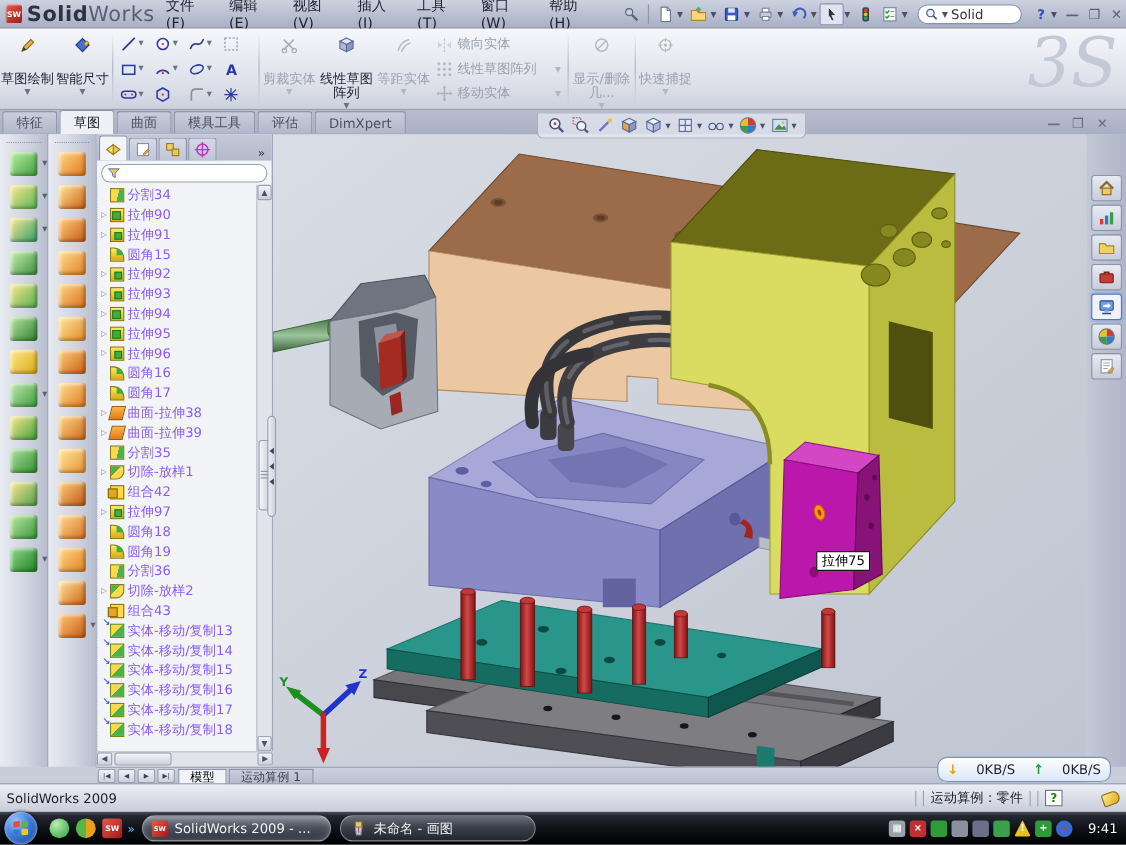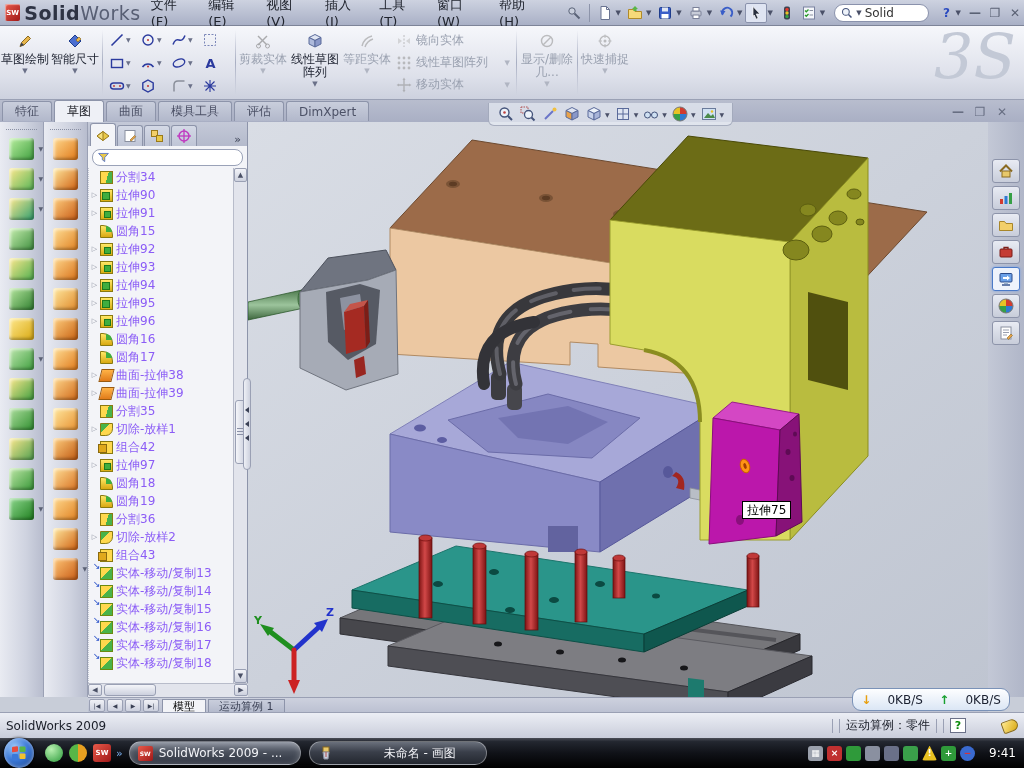--- a/index.html
+++ b/index.html
@@ -21,21 +21,21 @@
 .darr{font-size:7px;color:#4a5068;margin:0 3px 0 0}
 .vsep{width:1px;height:18px;background:#8d94aa;margin:0 4px}
 #searchbox{width:104px;height:18px;border:1px solid #8a92ac;border-radius:9px;background:#fff;display:flex;align-items:center;padding:0 6px;margin:0 6px}
 #searchbox .mag{width:12px;height:12px;margin-right:3px}
 #search-text{color:#333;font-size:12px}
 .winbtn{width:20px;height:16px;display:flex;align-items:center;justify-content:center;color:#5a6174;font-weight:bold;font-size:12px;margin-left:2px}
 
 #ribbon{left:0;top:26px;width:1024px;height:74px;background:linear-gradient(180deg,#f6f7fb,#dde0ea 70%,#cdd1de);border-bottom:1px solid #9aa0b4;display:flex;align-items:stretch;padding:2px 0}
 .rdiv{width:1px;background:linear-gradient(180deg,transparent,#a8aec2,transparent);margin:2px 2px}
 .rbig{width:50px;display:flex;flex-direction:column;align-items:center;justify-content:flex-start;padding-top:5px;text-align:center;border-radius:3px}
-.rbig .lbl{font-size:12px;line-height:13px;color:#1d2230;margin-top:4px}
+.rbig .lbl{font-size:12px;line-height:13px;color:#1d2230;margin-top:16px}
 .rbig.dis .lbl{color:#9aa1b0}
 .rbig .da{font-size:7px;color:#6a7088;margin-top:1px}
 .rbig.dis .da{color:#b0b5c2}
 #skgrid{display:grid;grid-template-columns:repeat(4,31px);grid-template-rows:repeat(3,23px);align-content:center;margin:0 2px}
 .skcell{display:flex;align-items:center;justify-content:flex-start;padding-left:2px;border-radius:2px}
 .skcell .da{font-size:6px;color:#6a7088;margin-left:1px}
 #rstack{width:122px;display:flex;flex-direction:column;justify-content:center}
 .rrow{height:22px;display:flex;align-items:center;color:#9aa1b0;font-size:12px;white-space:nowrap}
 .rrow .svgi{margin:0 4px}
 .rrow .da{margin-left:auto;margin-right:4px;font-size:7px;color:#b0b5c2}
@@ -988,21 +988,21 @@
       <div class="ql" style="background: radial-gradient(circle at 35% 30%, rgb(184, 240, 176), rgb(42, 154, 58)); border-radius: 50%;"></div>
       <div class="ql" style="background: conic-gradient(rgb(232, 160, 32) 0deg, rgb(232, 160, 32) 50%, rgb(88, 182, 71) 0deg); border-radius: 50%;"></div>
       <div class="ql" style="background: linear-gradient(135deg, rgb(232, 90, 74), rgb(160, 24, 24)); color: rgb(255, 255, 255); font-size: 7px; font-weight: bold;">SW</div>
     </div>
   <span id="ql-chev">»</span>
   <div id="taskbuttons" style="display:flex;align-items:center">
       <div class="taskb active" style="width: 172px;">
         <span class="svgi" style="width: 15px; height: 15px; background: linear-gradient(135deg, rgb(232, 90, 74), rgb(160, 24, 24)); border-radius: 2px; color: rgb(255, 255, 255); font-size: 6px; font-weight: bold; display: flex; align-items: center; justify-content: center;">SW</span>
         <span>SolidWorks 2009 - ...</span>
       </div>
-      <div class="taskb" style="width: 178px; gap: 44px;">
+      <div class="taskb" style="width: 178px;">
         <span class="svgi"><svg viewBox="0 0 16 16">
             <rect x="5" y="2" width="6" height="5" fill="#e8c86a" stroke="#8a6a20"></rect>
             <path d="M5,7 h6 l-1,7 h-4 z" fill="#c8ccd8" stroke="#8a90a0"></path>
             <line x1="8" y1="7" x2="8" y2="12" stroke="#b05050"></line>
           </svg></span>
         <span>未命名 - 画图</span>
       </div>
     </div>
   <div id="tray">
     <span class="trico" style="background: rgb(154, 160, 172);">▦</span>

